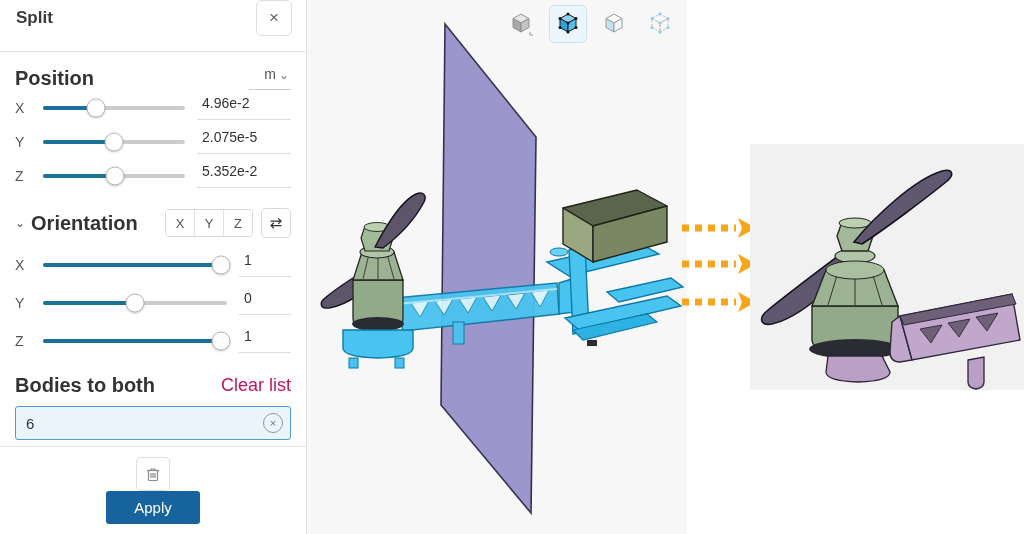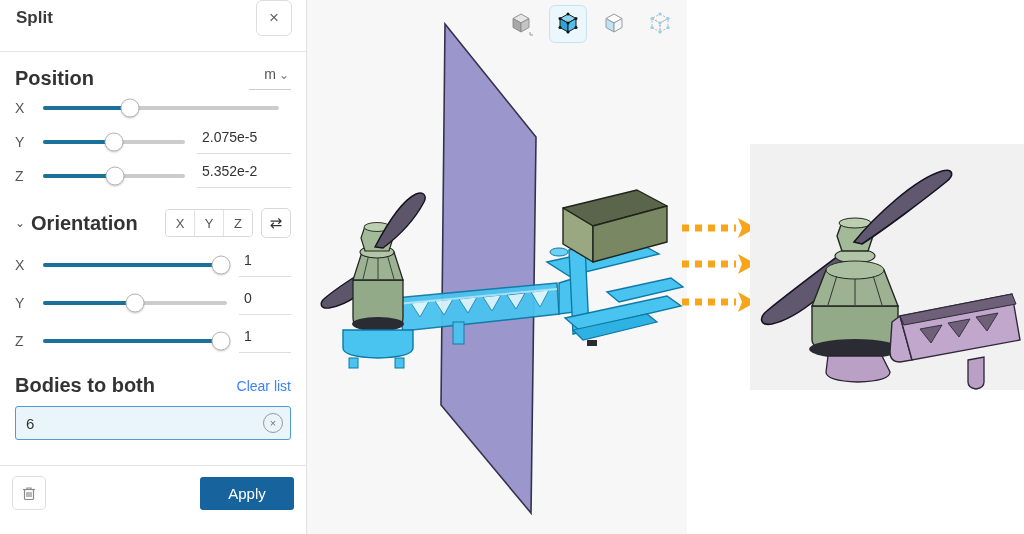--- a/index.html
+++ b/index.html
@@ -37,30 +37,30 @@
            font-size:13px;color:#555;background:#fff;cursor:pointer;}
   .seg-btn + .seg-btn{border-left:1px solid #e2e2e2;}
   .swap-btn{width:28px;height:28px;border:1px solid #d8d8d8;border-radius:5px;background:#fff;
             display:flex;align-items:center;justify-content:center;font-size:15px;color:#333;cursor:pointer;}
   .toggle-row{display:flex;align-items:center;justify-content:space-between;margin-top:22px;}
   .toggle-label{font-size:15px;color:#444;}
   .toggle{position:relative;width:38px;height:18px;background:#d9d9d9;border-radius:9px;cursor:pointer;}
   .toggle-knob{position:absolute;left:-1px;top:-1px;width:18px;height:18px;background:#fff;
                border:1px solid #c2c2c2;border-radius:50%;box-shadow:0 1px 2px rgba(0,0,0,.18);box-sizing:border-box;}
   .bodies-row{display:flex;align-items:center;justify-content:space-between;margin-top:17px;}
-  .link{font-size:14px;color:#3b82f6;cursor:pointer;}
+  .link{font-size:18px;color:#be185d;cursor:pointer;}
   .chip-input-wrap{position:relative;margin-top:9px;}
   .chip-input{width:100%;height:34px;box-sizing:border-box;border:1.5px solid #4f9bcd;border-radius:3px;
               background:#e9f4fb;font-size:15px;color:#333;padding:0 30px 0 10px;outline:none;
               font-family:"Liberation Sans",sans-serif;}
   .chip-clear{position:absolute;right:8px;top:50%;transform:translateY(-50%);width:18px;height:18px;
               border:1px solid #999;border-radius:50%;background:transparent;color:#777;font-size:11px;
               display:flex;align-items:center;justify-content:center;cursor:pointer;line-height:1;}
-  .panel-footer{position:absolute;left:0;right:0;bottom:14px;border-top:1px solid #e3e3e3;
-                display:flex;align-items:center;justify-content:space-between;padding:10px 12px;box-sizing:border-box;}
+  .panel-footer{position:absolute;left:0;right:0;bottom:0;border-top:1px solid #e3e3e3;
+                display:flex;align-items:center;justify-content:space-between;padding:10px 12px;box-sizing:border-box;flex-direction:column;}
   .trash-btn{width:32px;height:32px;border:1px solid #ddd;border-radius:5px;background:#fff;
              display:flex;align-items:center;justify-content:center;cursor:pointer;}
   .apply-btn{width:94px;height:33px;border:none;border-radius:3px;background:#17639e;color:#fff;
              font-size:15px;cursor:pointer;font-family:"Liberation Sans",sans-serif;}
 
   
   .viewport{position:absolute;left:307px;top:0;width:380px;height:534px;background:#f7f7f8;}
   .toolbar{position:absolute;left:196px;top:5px;display:flex;gap:8px;}
   .tool-slot{width:38px;height:38px;display:flex;align-items:center;justify-content:center;border-radius:6px;cursor:pointer;}
   .tool-slot.selected{background:#ecf6fd;border:1px solid #c5e3f5;box-sizing:border-box;}
@@ -87,20 +87,21 @@
         <span class="sec-label">Position</span>
         <span class="unit-select"><span>m</span><span class="chev">⌄</span></span>
       </div>
 
       <div class="s-row">
         <span class="axis">X</span>
         <div class="track">
           <div class="fill" style="width: 37%;"></div>
           <div class="knob" style="left: 37%;"></div>
         </div>
+        <span class="val val-wide">4.96e-2</span>
       </div>
       <div class="s-row">
         <span class="axis">Y</span>
         <div class="track">
           <div class="fill" style="width: 50%;"></div>
           <div class="knob" style="left: 50%;"></div>
         </div>
         <span class="val val-wide">2.075e-5</span>
       </div>
       <div class="s-row">

